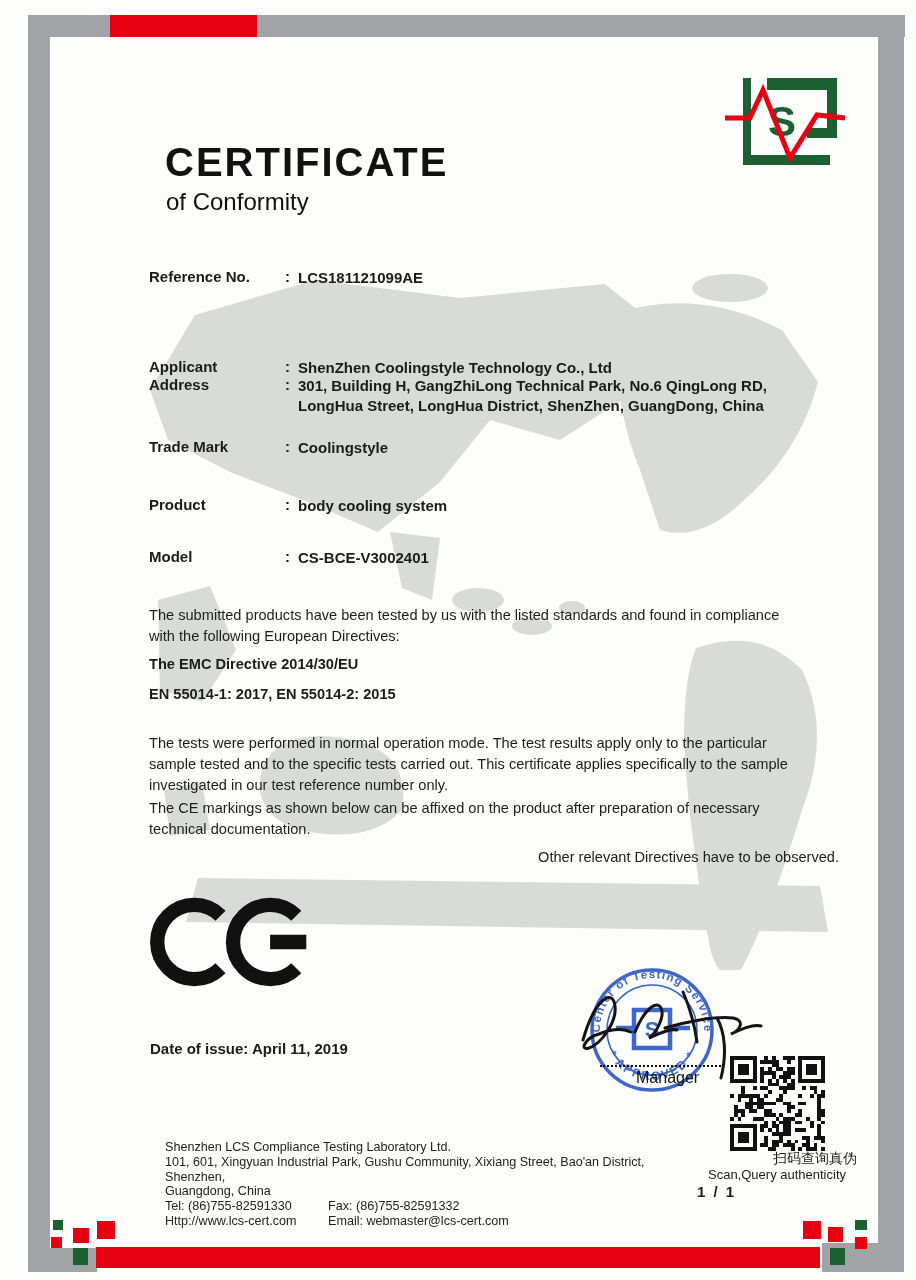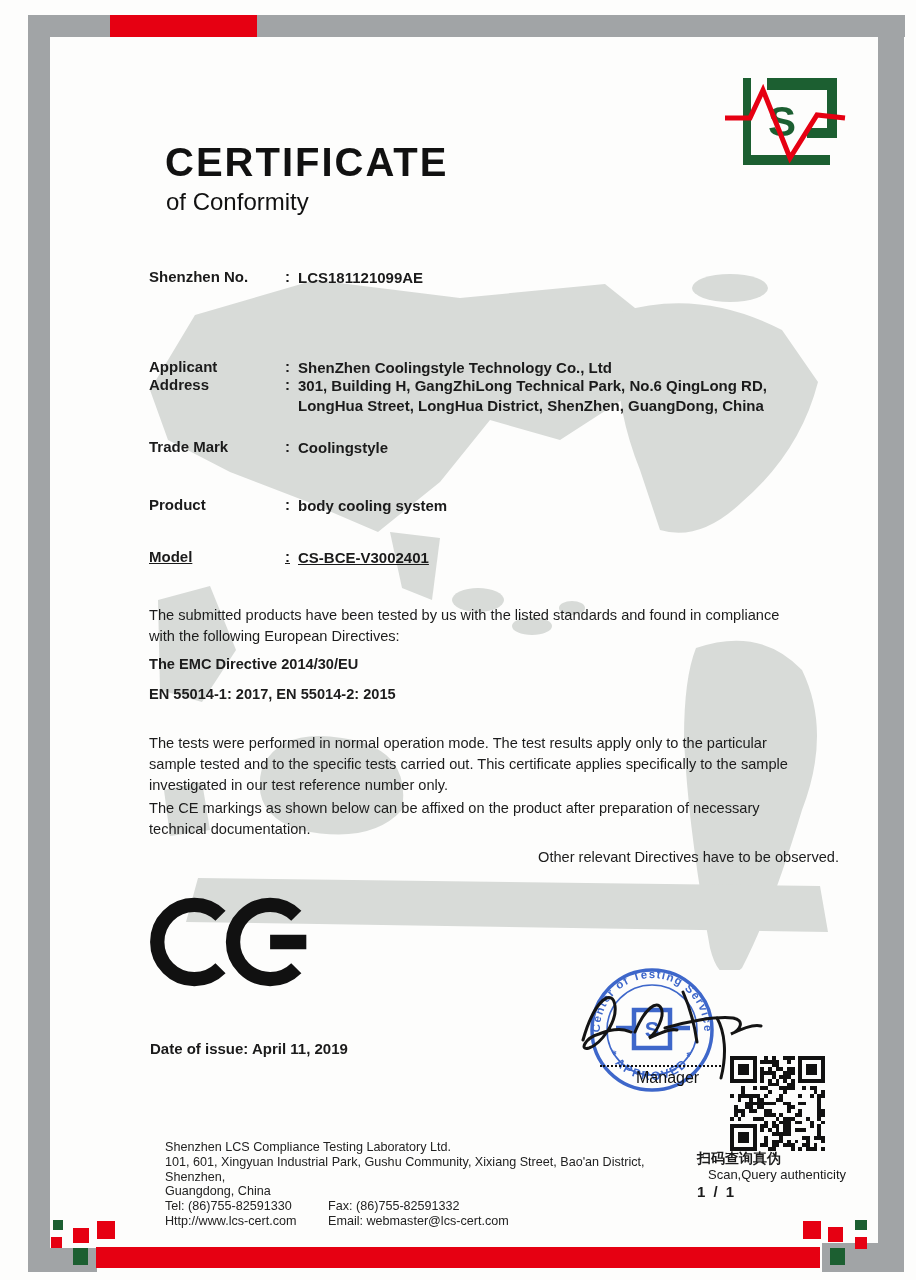--- a/index.html
+++ b/index.html
@@ -20,21 +20,21 @@
   .fcolon{width:13px;font-size:15px;font-weight:bold;flex:0 0 13px;}
   .fvalue{font-size:15px;font-weight:bold;white-space:pre-line;line-height:20px;}
   
   .para{position:absolute;left:149px;width:690px;font-size:14.6px;line-height:21px;
         white-space:pre-line;color:#1c1c1c;}
   .bold{font-weight:bold;}
   
   .ft{font-size:12.6px;line-height:14.8px;color:#222;}
   .ftrow{display:flex;}
   .ftcol1{width:163px;flex:0 0 163px;}
-  .qr-cap-zh{font-size:14px;font-weight:bold;text-align:left;}
+  .qr-cap-zh{font-size:14px;font-weight:normal;text-align:right;}
   .qr-cap-en{font-size:13px;text-align:center;}
   .pageno{font-size:15px;font-weight:bold;letter-spacing:2px;}
   .dotline{border-bottom:2px dotted #111;}
   .manager{font-size:16px;color:#111;}
   svg{display:block;}
 </style>
 </head>
 <body>
 
 <div id="page">
@@ -84,21 +84,21 @@
       <rect x="87" y="58" width="30" height="10"></rect>
     </g>
     <text x="62" y="66" font-size="42" font-weight="bold" fill="#1c5f31" font-family="Liberation Sans, sans-serif" text-anchor="middle">S</text>
     <polyline points="5,48 30,48 43,20 70,88 97,45 125,48" fill="none" stroke="#e60012" stroke-width="5"></polyline>
   </svg>
 
   <div class="abs t1" style="left:165px;top:140px;">CERTIFICATE</div>
   <div class="abs t2" style="left:166px;top:186px;">of Conformity</div>
 
   <div class="frow" style="top:268px;">
-    <span class="flabel">Shenzhen No.</span>
+    <span class="flabel">Reference No.</span>
     <span class="fcolon">:</span>
     <span class="fvalue">LCS181121099AE</span>
   </div>
   <div class="frow" style="top:319px;margin-top:39px;">
     <span class="flabel">Applicant</span>
     <span class="fcolon">:</span>
     <span class="fvalue">ShenZhen Coolingstyle Technology Co., Ltd</span>
   </div>
   <div class="frow" style="top:376px;">
     <span class="flabel">Address</span>
@@ -109,21 +109,21 @@
   <div class="frow" style="top:438px;">
     <span class="flabel">Trade Mark</span>
     <span class="fcolon">:</span>
     <span class="fvalue">Coolingstyle</span>
   </div>
   <div class="frow" style="top:496px;">
     <span class="flabel">Product</span>
     <span class="fcolon">:</span>
     <span class="fvalue">body cooling system</span>
   </div>
-  <div class="frow" style="top:548px;text-decoration:underline;">
+  <div class="frow" style="top:548px;">
     <span class="flabel">Model</span>
     <span class="fcolon">:</span>
     <span class="fvalue">CS-BCE-V3002401</span>
   </div>
 
   <div class="para" style="top:605px;">The submitted products have been tested by us with the listed standards and found in compliance
 with the following European Directives:</div>
   <div class="para bold" style="top:654px;">The EMC Directive 2014/30/EU</div>
   <div class="para bold" style="top:684px;">EN 55014-1: 2017, EN 55014-2: 2015</div>
   <div class="para" style="top:733px;">The tests were performed in normal operation mode. The test results apply only to the particular

